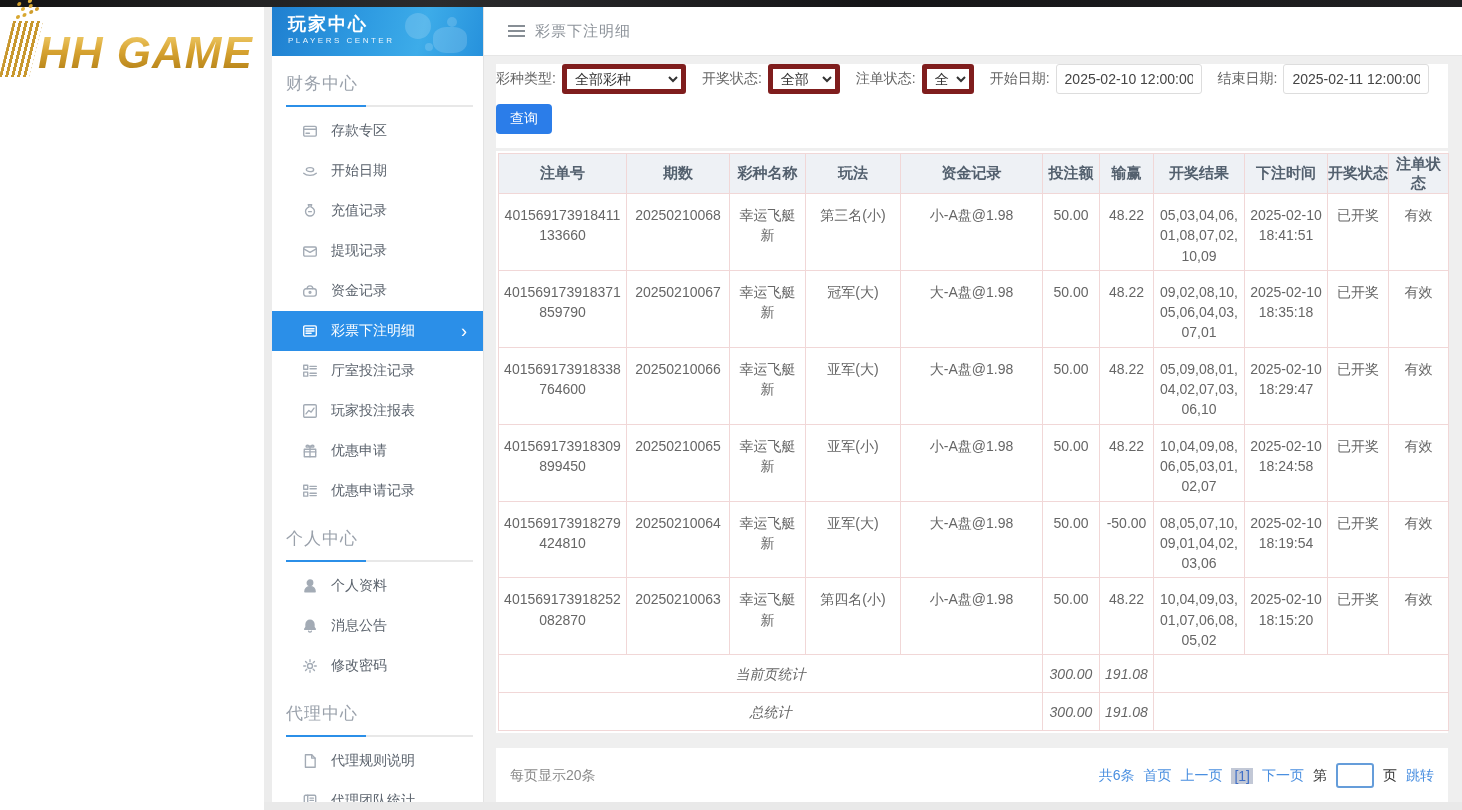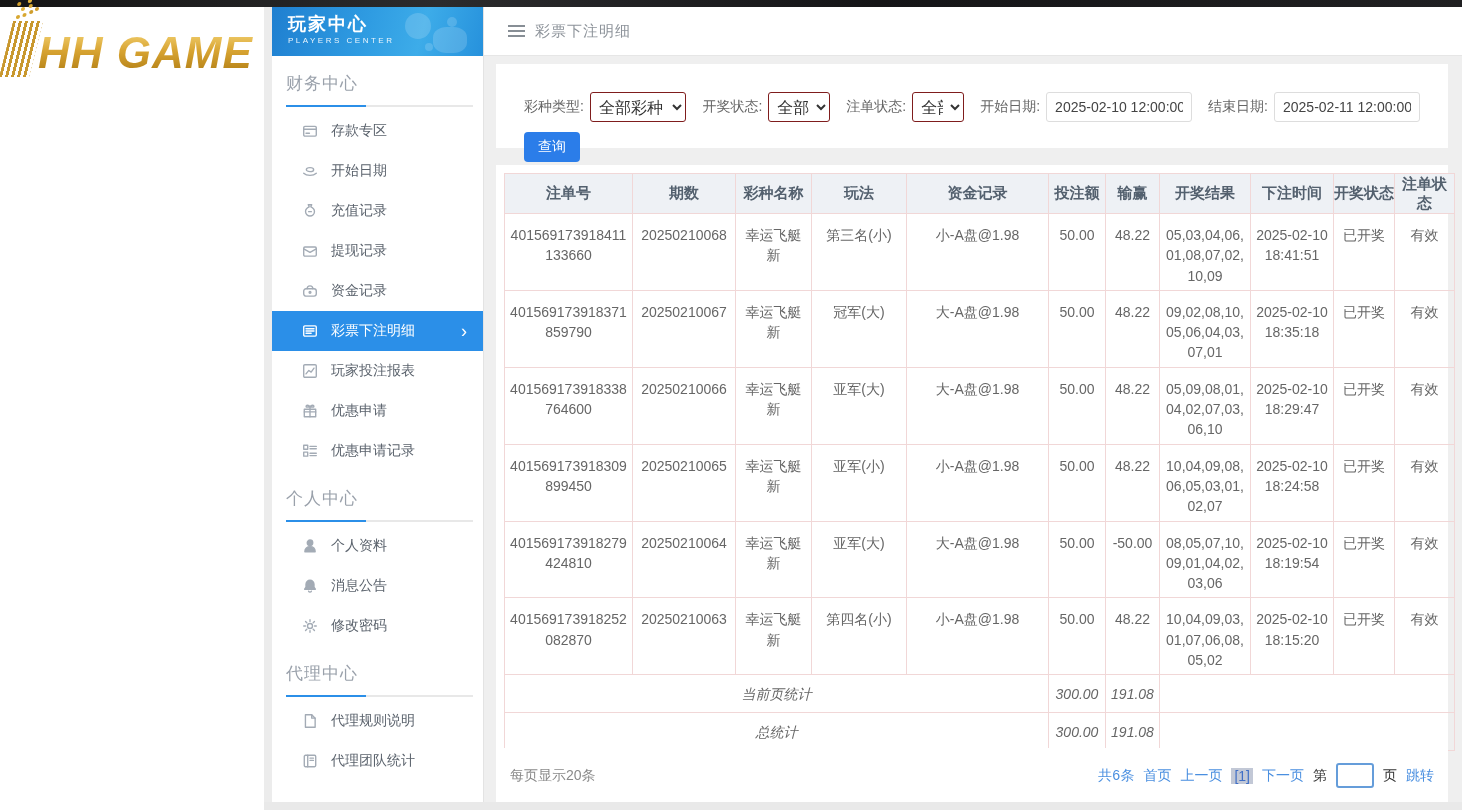--- a/index.html
+++ b/index.html
@@ -59,50 +59,50 @@
 
   
   .main { position:absolute; left:484px; top:7px; width:978px; height:803px; background:#efefef; }
   .topbar { position:absolute; left:0; top:0; width:978px; height:49px; background:#fff;
     border-bottom:1px solid #e6e6e6; display:flex; align-items:center; padding-left:24px; }
   .hamb { width:17px; height:12px; margin-right:10px; cursor:pointer;
     background:repeating-linear-gradient(to bottom,#878e95 0 2px,transparent 2px 5px); }
   .topbar-title { font-size:15px; color:#8d939a; letter-spacing:1px; }
 
   .card { position:absolute; background:#fff; }
-  .filter-card { left:12px; top:57px; width:952px; height:84px; padding:28px; }
+  .filter-card { left:12px; top:57px; width:952px; height:84px; padding:0; }
   .filter-row { display:flex; align-items:center; gap:6px; }
   .filter-label { font-size:14px; color:#666; white-space:nowrap; margin-left:10px; }
   .filter-label:first-child { margin-left:0; }
-  select.ctl { height:30px; border:1px solid #7f1d1d; border-radius:3px; background:#fff;
-    font-size:16px; color:#333; padding:0 4px; font-family:inherit; }
+  select.ctl { height:30px; border:5px solid #7f1d1d; border-radius:3px; background:#fff;
+    font-size:14px; color:#333; padding:0 4px; font-family:inherit; }
   .sel-lottery { width:124px; } .sel-draw { width:72px; } .sel-bet { width:52px; }
   input.date-ctl { height:30px; width:146px; border:1px solid #ddd; border-radius:3px;
     font-size:14px; color:#444; padding:0 8px; font-family:inherit; }
   .query-btn { margin-top:10px; width:56px; height:30px; background:#2b7de9; color:#fff;
     border:none; border-radius:4px; font-size:14px; cursor:pointer; font-family:inherit; }
 
   
-  .table-card { left:12px; top:158px; width:952px; padding:8px; }
+  .table-card { left:12px; top:144px; width:952px; padding:2px; }
   table.bets { width:100%; border-collapse:collapse; table-layout:fixed; }
   .bets th { background:#eef1f5; border:1px solid #f1d7d7; height:40px; font-size:15px;
     font-weight:bold; color:#53606e; text-align:center; }
   .bets td { border:1px solid #f1d7d7; font-size:14px; color:#666; text-align:center;
     vertical-align:top; padding:11px 4px 4px; line-height:1.45; word-break:break-all; }
   .bets tr.data-row { height:76px; }
   .bets tr.sum-row { height:38px; }
   .bets tr.sum-row td { vertical-align:middle; padding:0 4px;font-style:italic; }
 
   
   .pager-card { left:12px; top:741px; width:952px; height:55px; display:flex;
     align-items:center; justify-content:space-between; padding:0 14px 0 14px; }
   .page-size { font-size:14px; color:#8a8a8a; }
   .pager-right { display:flex; align-items:center; gap:9px; font-size:14px; }
   .pg-link { color:#4a8fe0; cursor:pointer; }
-  .pg-total { color:#4a8fe0;font-family:Liberation Mono, monospace; }
+  .pg-total { color:#4a8fe0; }
   .pg-current { color:#3f6ec6; background:#c2c8d6; padding:0 3px; }
   .pg-dark { color:#333; }
   .pg-input { width:38px; height:25px; border:2px solid #659dda; border-radius:3px; }
 
   .bottom-strip { position:absolute; left:264px; top:802px; width:1198px; height:8px; background:#e9e9e9; }
 </style>
 </head>
 <body>
 
 <div class="app">
@@ -172,20 +172,31 @@
         </div>
         <div class="side-item active">
           <span class="side-icon"><svg viewBox="0 0 14 14">
               <rect x="1.5" y="2.5" width="11" height="9" rx="1"></rect>
               <line x1="3.5" y1="5" x2="10.5" y2="5"></line>
               <line x1="3.5" y1="7" x2="10.5" y2="7"></line>
               <line x1="3.5" y1="9" x2="8" y2="9"></line>
             </svg></span>
           <span>彩票下注明细</span>
           <span class="side-chevron">›</span>
+        </div>
+        <div class="side-item">
+          <span class="side-icon"><svg viewBox="0 0 14 14">
+              <rect x="1.5" y="2" width="3.5" height="3.5"></rect>
+              <line x1="7" y1="3" x2="12.5" y2="3"></line>
+              <line x1="7" y1="5" x2="12.5" y2="5"></line>
+              <rect x="1.5" y="8" width="3.5" height="3.5"></rect>
+              <line x1="7" y1="9" x2="12.5" y2="9"></line>
+              <line x1="7" y1="11" x2="12.5" y2="11"></line>
+            </svg></span>
+          <span>厅室投注记录</span>
         </div>
         <div class="side-item">
           <span class="side-icon"><svg viewBox="0 0 14 14">
               <rect x="1.5" y="1.5" width="11" height="11" rx="1"></rect>
               <polyline points="3.5,9.5 6,6.5 8,8 10.5,4.5"></polyline>
             </svg></span>
           <span>玩家投注报表</span>
         </div>
         <div class="side-item">
           <span class="side-icon"><svg viewBox="0 0 14 14">

